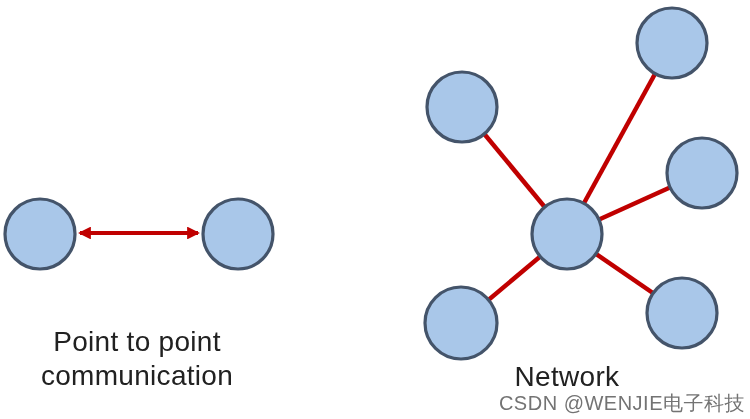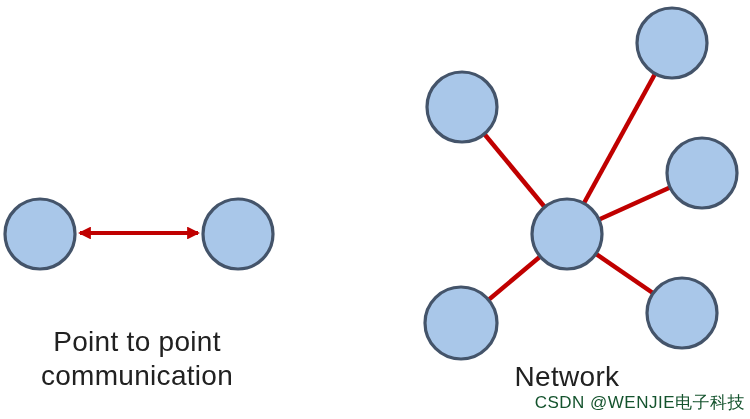--- a/index.html
+++ b/index.html
@@ -38,23 +38,23 @@
   }
   #network-label {
     left: 467px;
     top: 360px;
     width: 200px;
   }
   #watermark {
     position: absolute;
     right: 5px;
     top: 392px;
-    font-size: 17px;
+    font-size: 20px;
     line-height: 22px;
-    color: #14532d;
+    color: #737373;
     letter-spacing: 0.5px;
     white-space: nowrap;
   }
 </style>
 </head>
 <body>
 
 <div id="canvas">
 
   <svg id="diagram-svg" viewBox="0 0 750 419" xmlns="http://www.w3.org/2000/svg">

